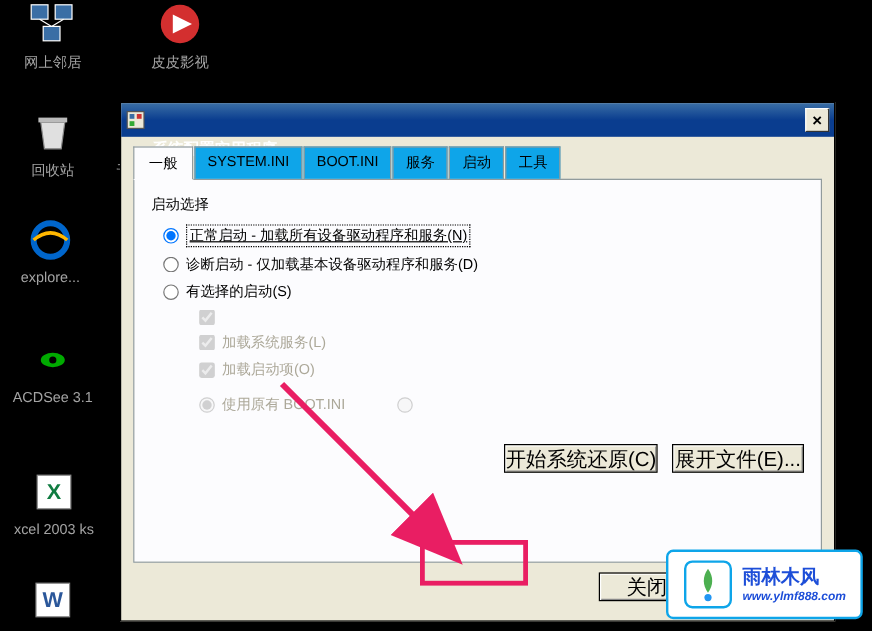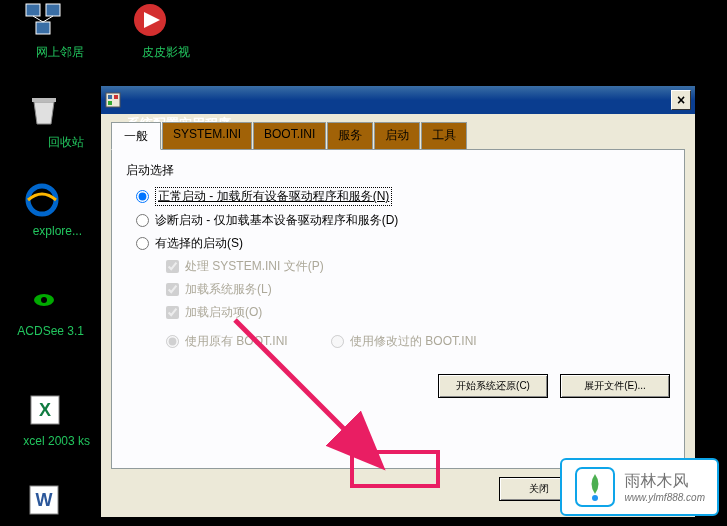--- a/index.html
+++ b/index.html
@@ -8,22 +8,22 @@
       background: #000;
       font-family: "Microsoft YaHei", SimSun, Arial, sans-serif;
       font-size: 12px;
       position: relative;
       overflow: hidden;
     }
     
     .desktop-icon {
       position: absolute;
       width: 80px;
-      text-align: right;
-      color: #22c55e;
+      text-align: center;
+      color: #a3a3a3;
       cursor: pointer;
     }
     .desktop-icon .icon-img {
       width: 40px; height: 40px;
       margin: 0 auto 4px;
       display: flex; align-items: center; justify-content: center;
     }
     .desktop-icon .label { font-size: 12px; white-space: nowrap; }
     
     
@@ -67,21 +67,21 @@
       padding: 8px 10px 12px;
     }
     
     .tabs {
       display: flex;
       border-bottom: 1px solid #919b9c;
       margin-bottom: -1px;
     }
     .tab {
       padding: 4px 10px 3px;
-      background: #a16207;
+      background: #0ea5e9;
       border: 1px solid #919b9c;
       border-bottom: none;
       margin-right: 1px;
       cursor: pointer;
       font-size: 12px;
       position: relative;
     }
     .tab.active {
       background: #fcfcfe;
       border-bottom: 1px solid #fcfcfe;
@@ -121,21 +121,21 @@
       justify-content: flex-end;
       gap: 12px;
       margin-top: 18px;
     }
     .win-button {
       min-width: 110px;
       height: 24px;
       background: #ece9d8;
       border: 1px solid #000;
       box-shadow: inset 1px 1px 0 #fff, inset -1px -1px 0 #888;
-      font-size: 10px;
+      font-size: 17px;
       cursor: pointer;
       font-family: inherit;
     }
     .win-button.disabled {
       color: #aca899;
       cursor: default;
     }
     .bottom-buttons {
       display: flex;
       justify-content: flex-end;
@@ -167,21 +167,21 @@
       padding: 6px 12px;
       display: flex;
       align-items: center;
       gap: 8px;
       z-index: 100;
     }
     .watermark-logo {
       width: 42px; height: 42px;
       display: flex; align-items: center; justify-content: center;
     }
-    .watermark-text { color: #737373; font-weight: normal; }
+    .watermark-text { color: #1d4ed8; font-weight: bold; }
     .watermark-title { font-size: 16px; }
     .watermark-url { font-size: 10px; font-style: italic; }
     .underline { text-decoration: underline; }
   </style>
 </head>
 <body>
 
 <div class="desktop-icon" style="left:4px; top:0px">
   <div class="icon-img">
     <svg width="40" height="40" viewBox="0 0 40 40">
@@ -296,38 +296,36 @@
         <input type="radio" name="startup" style="">
         <label>诊断启动 - 仅加载基本设备驱动程序和服务(D)</label>
       </div>
       <div class="radio-row">
         <input type="radio" name="startup" style="">
         <label>有选择的启动(S)</label>
       </div>
 
       <div class="check-row check-indent disabled">
         <input type="checkbox" checked="" disabled="" style="">
-        <label>处理 SYSTEM.INI 文件(P)</label>
       </div>
       <div class="check-row check-indent disabled">
         <input type="checkbox" checked="" disabled="" style="">
         <label>加载系统服务(L)</label>
       </div>
       <div class="check-row check-indent disabled">
         <input type="checkbox" checked="" disabled="" style="">
         <label>加载启动项(O)</label>
       </div>
 
       <div class="radio-row radio-indent disabled" style="display:inline-flex; margin-right:30px">
         <input type="radio" name="boot" checked="" disabled="" style="">
         <label>使用原有 BOOT.INI</label>
       </div>
       <div class="radio-row disabled" style="display:inline-flex; margin-left:10px">
         <input type="radio" name="boot" disabled="" style="">
-        <label>使用修改过的 BOOT.INI</label>
       </div>
 
       <div class="button-row">
         <button class="win-button">开始系统还原(C)</button>
         <button class="win-button">展开文件(E)...</button>
       </div>
     </div>
 
     <div class="bottom-buttons">
       <button class="win-button" style="min-width:80px">关闭</button>

